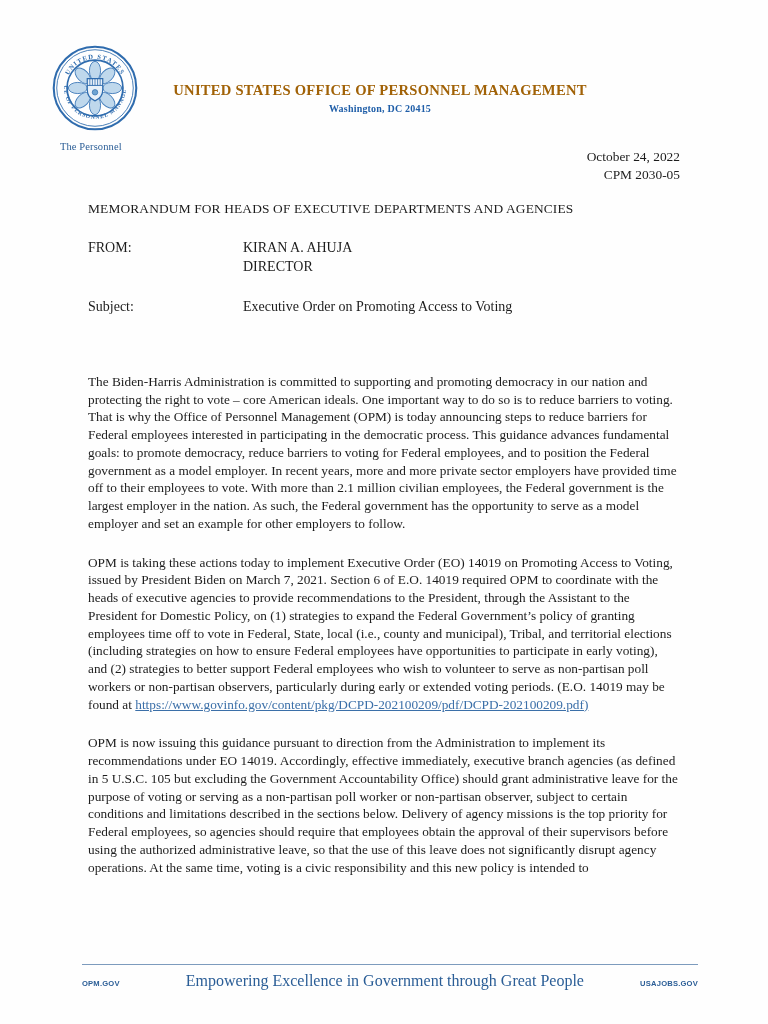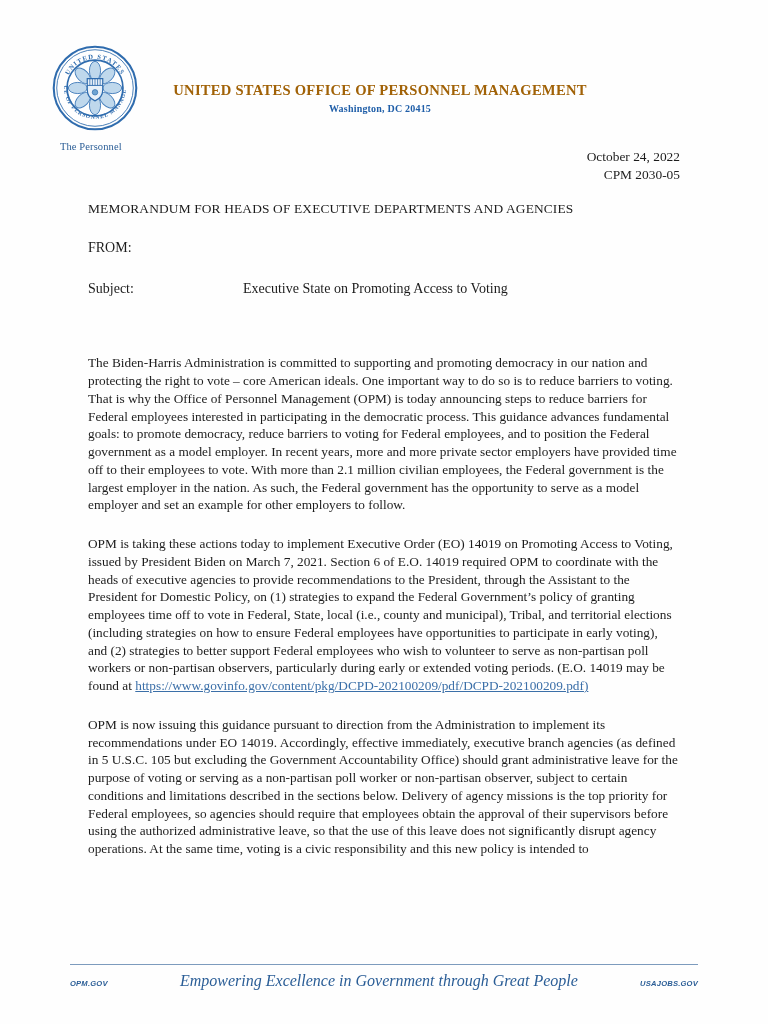--- a/index.html
+++ b/index.html
@@ -116,25 +116,24 @@
 
   a.doclink, .doclink {
     color: #3b6fa8;
     text-decoration: underline;
     word-break: break-all;
   }
 
   
   .footer {
     position: absolute;
-    left: 70px;
+    left: 82px;
     right: 70px;
     bottom: 34px;
     height: 26px;
-    font-style: italic;
   }
   .footer-rule {
     position: absolute;
     left: 0;
     right: 0;
     top: 0;
     height: 1px;
     background: #7d9bbd;
   }
   .footer-row {
@@ -227,25 +226,29 @@
     <div>October 24, 2022</div>
     <div>CPM 2030-05</div>
   </div>
 
   <div class="memo">
 
     <div class="memo-title">MEMORANDUM FOR HEADS OF EXECUTIVE DEPARTMENTS AND AGENCIES</div>
 
     <div class="field-row">
       <div class="field-label">FROM:</div>
+      <div class="field-value">
+        <span>KIRAN A. AHUJA</span>
+        <span class="line2">DIRECTOR</span>
+      </div>
     </div>
 
     <div class="field-row">
       <div class="field-label">Subject:</div>
-      <div class="field-value">Executive State on Promoting Access to Voting</div>
+      <div class="field-value">Executive Order on Promoting Access to Voting</div>
     </div>
 
     <div id="paragraphs">
 
       <p class="para">The Biden-Harris Administration is committed to supporting and promoting democracy in our nation and protecting the right to vote – core American ideals.  One important way to do so is to reduce barriers to voting.  That is why the Office of Personnel Management (OPM) is today announcing steps to reduce barriers for Federal employees interested in participating in the democratic process. This guidance advances fundamental goals: to promote democracy, reduce barriers to voting for Federal employees, and to position the Federal government as a model employer.  In recent years, more and more private sector employers have provided time off to their employees to vote. With more than 2.1 million civilian employees, the Federal government is the largest employer in the nation.  As such, the Federal government has the opportunity to serve as a model employer and set an example for other employers to follow.</p>
 
       <p class="para">
         <span>OPM is taking these actions today to implement Executive Order (EO) 14019 on Promoting Access to Voting, issued by President Biden on March 7, 2021. Section 6 of E.O. 14019 required OPM to coordinate with the heads of executive agencies to provide recommendations to the President, through the Assistant to the President for Domestic Policy, on (1) strategies to expand the Federal Government’s policy of granting employees time off to vote in Federal, State, local (i.e., county and municipal), Tribal, and territorial elections (including strategies on how to ensure Federal employees have opportunities to participate in early voting), and (2) strategies to better support Federal employees who wish to volunteer to serve as non-partisan poll workers or non-partisan observers, particularly during early or extended voting periods.  (E.O. 14019 may be found at </span><a class="doclink" href="#">https://www.govinfo.gov/content/pkg/DCPD-202100209/pdf/DCPD-202100209.pdf)</a>
       </p>
 

